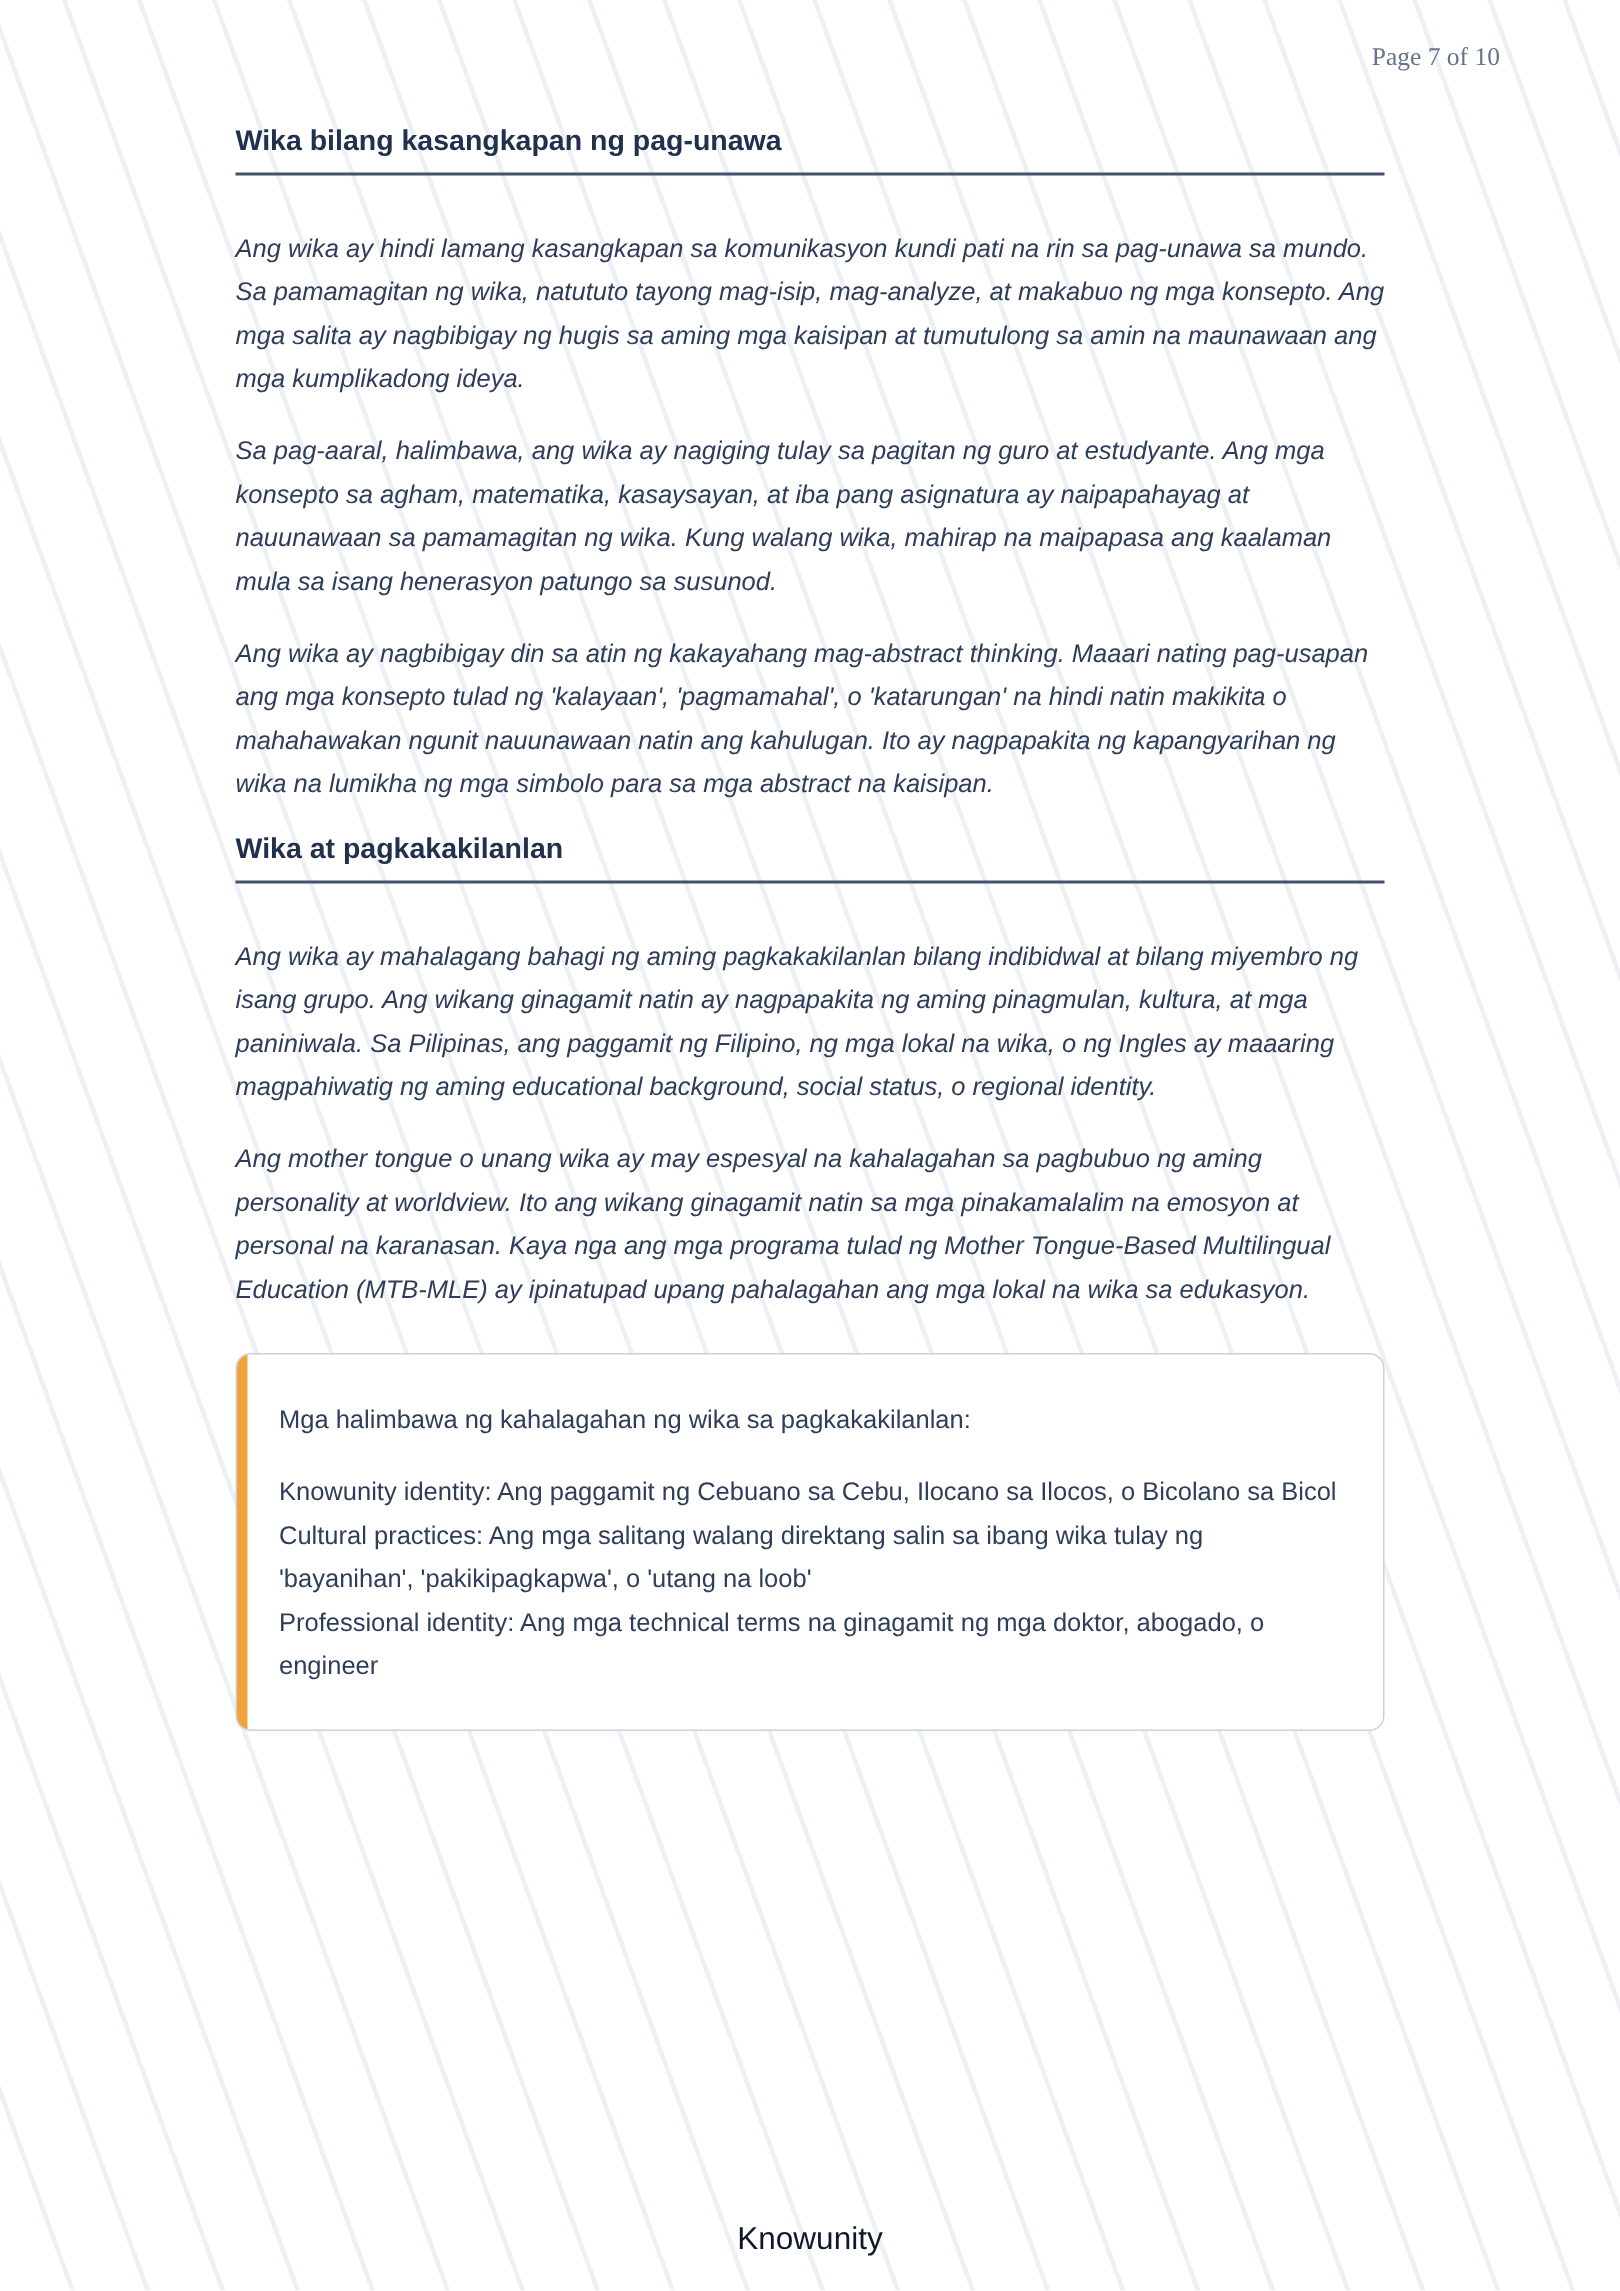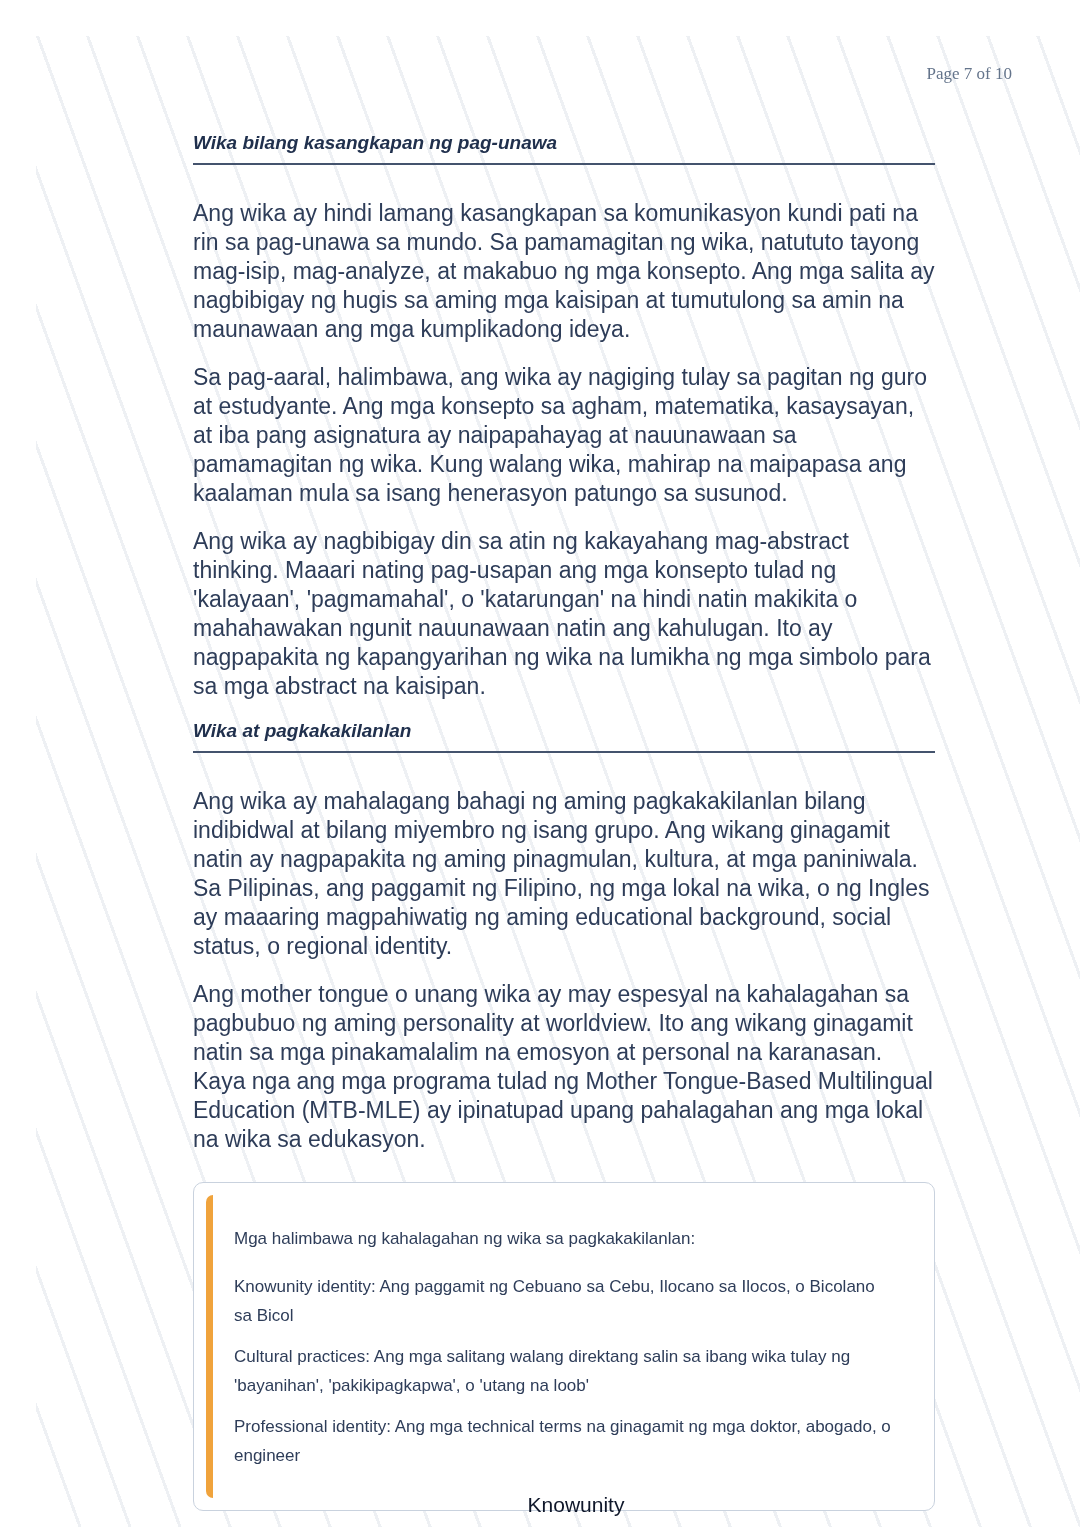--- a/index.html
+++ b/index.html
@@ -1,15 +1,15 @@
 <!DOCTYPE html>
 <html><head>
 <meta charset="utf-8">
 <style>
-  * { margin: 12px; padding: 0; box-sizing: border-box; }
+  * { margin: 0; padding: 0; box-sizing: border-box; }
 
   html, body {
     width: 1080px;
     height: 1527px;
   }
 
   body {
     position: relative;
     background: #ffffff;
     font-family: "Liberation Sans", sans-serif;
@@ -51,29 +51,30 @@
   h2.section-heading {
     font-size: 19px;
     font-weight: 700;
     color: #20304d;
     padding-bottom: 9px;
     border-bottom: 2px solid #44536d;
   }
 
   h1.doc-title { margin-bottom: 30px; }
 
-  h2.section-heading { margin-bottom: 34px; font-style: italic; }
+  h2.section-heading { margin-bottom: 34px; }
 
   h2.section-heading.mid { margin-top: 12px; }
 
   p.body-paragraph {
-    font-size: 23px;
+    font-size: 17px;
     line-height: 29px;
     color: #2e3d59;
     margin-bottom: 19px;
+    font-style: italic;
   }
 
   .example-box {
     position: relative;
     margin-top: 28px;
     border: 1px solid #c9d2de;
     border-radius: 10px;
     background: #ffffff;
     padding: 29px 28px 28px 28px;
     overflow: hidden;

